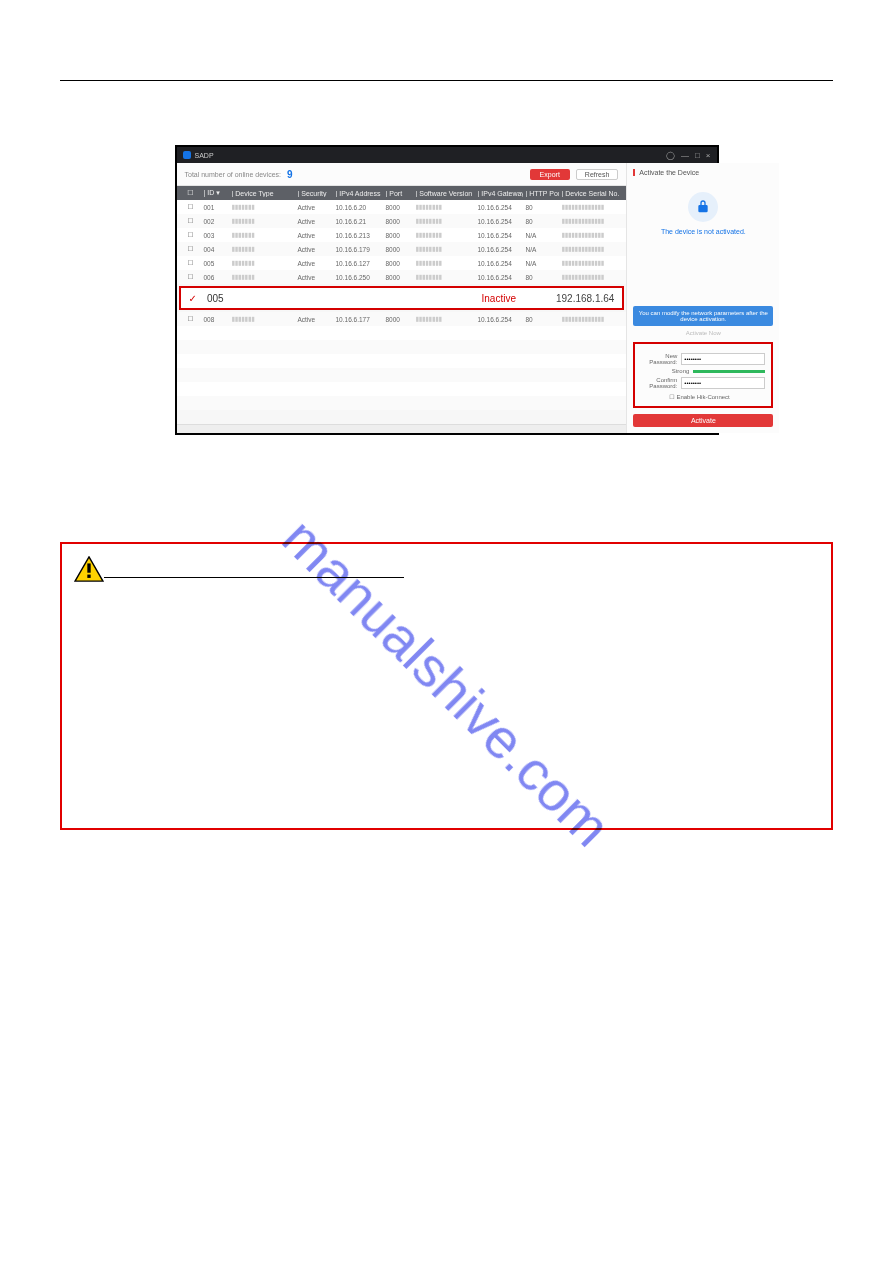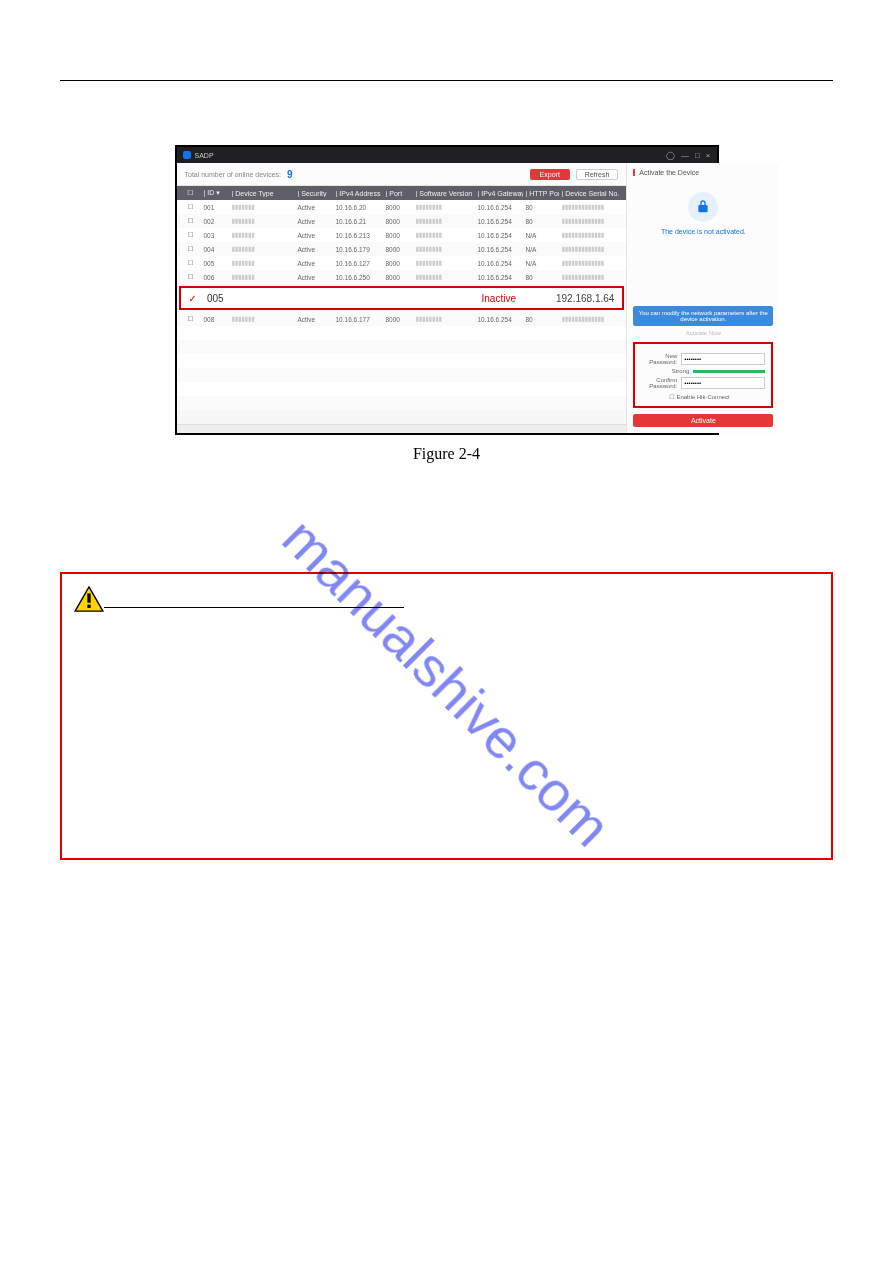--- a/index.html
+++ b/index.html
@@ -421,21 +421,20 @@
             <label>Confirm Password:</label>
             <input type="password" value="••••••••" style="">
           </div>
           <div class="pw-check">☐ <span>Enable Hik-Connect</span></div>
         </div>
         <div class="activate-btn">Activate</div>
       </div>
     </div>
   </div>
 
-  <div class="fig-caption">Figure 2-4</div>
   <div class="fig-sub">SADP Interface</div>
 
   <div class="body-text">
     <p class="step">Note: The SADP software supports activating the camera in batch. Please refer to the user manual of SADP software for details.</p>
     <p class="step">4. Create a password and input the password in the password field, and confirm the password.</p>
   </div>
 
   <div class="caution-box">
     <div class="caution-head">
       <div class="warn-triangle">

